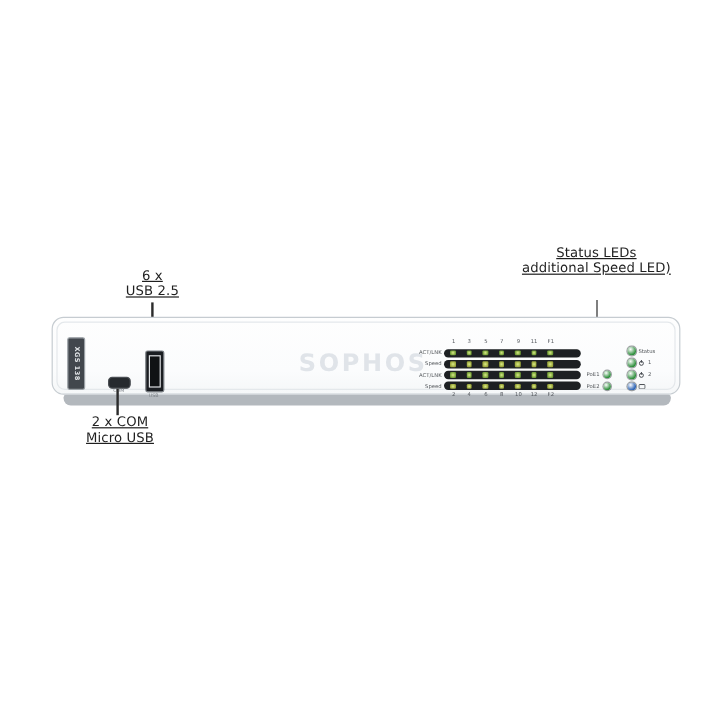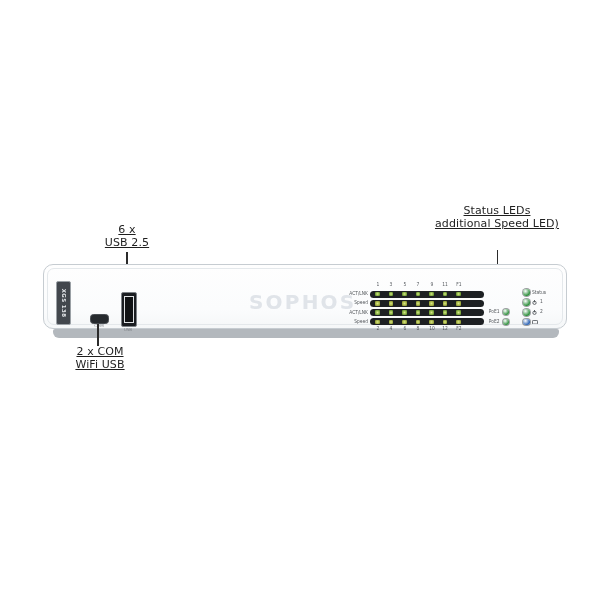--- a/index.html
+++ b/index.html
@@ -70,21 +70,21 @@
     <div>USB 2.5</div>
   </div>
 
   <div class="ann ann-status">
     <div>Status LEDs</div>
     <div>additional Speed LED)</div>
   </div>
 
   <div class="ann ann-com">
     <div>2 x COM</div>
-    <div>WiFi USB</div>
+    <div>Micro USB</div>
   </div>
 
   <div class="leader leader-usb"></div>
   <div class="leader leader-status"></div>
   <div class="leader leader-com"></div>
 
   <div class="base"></div>
 
   <div class="device">
     <div class="inner-outline"></div>

